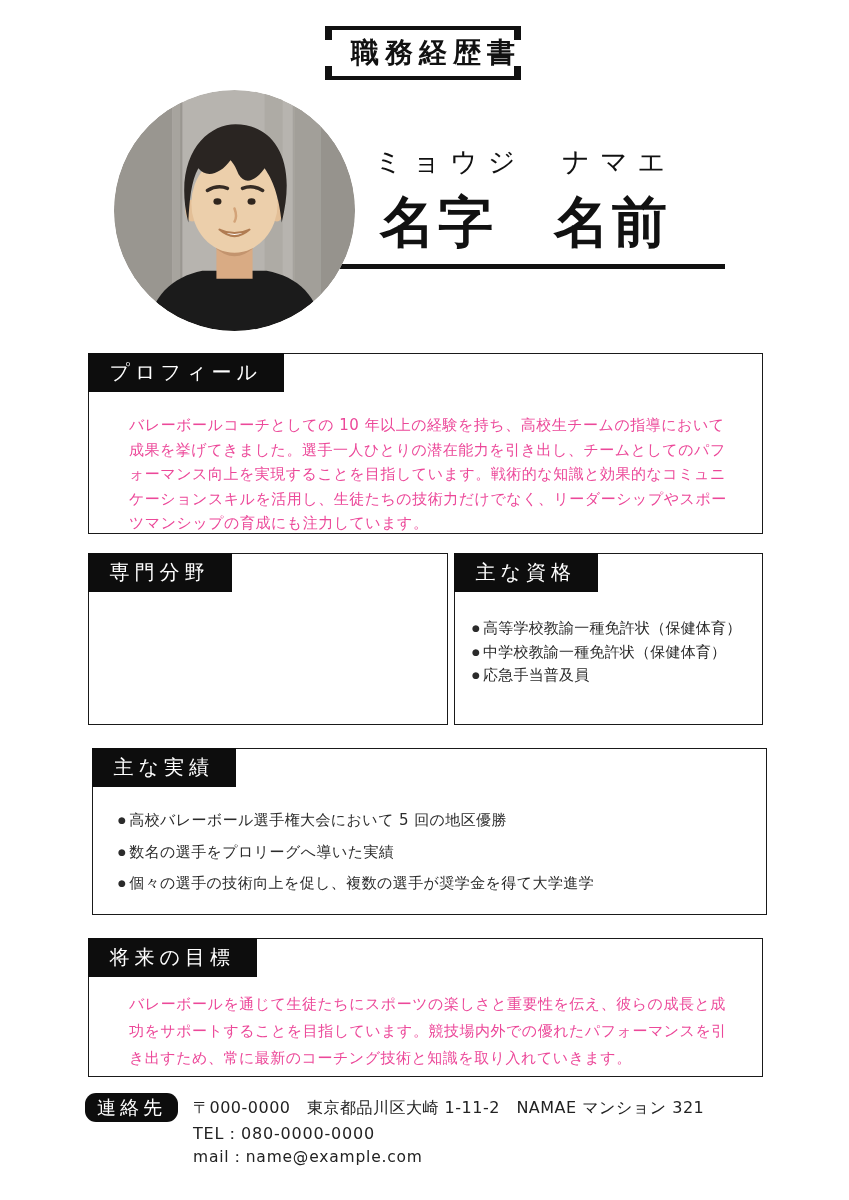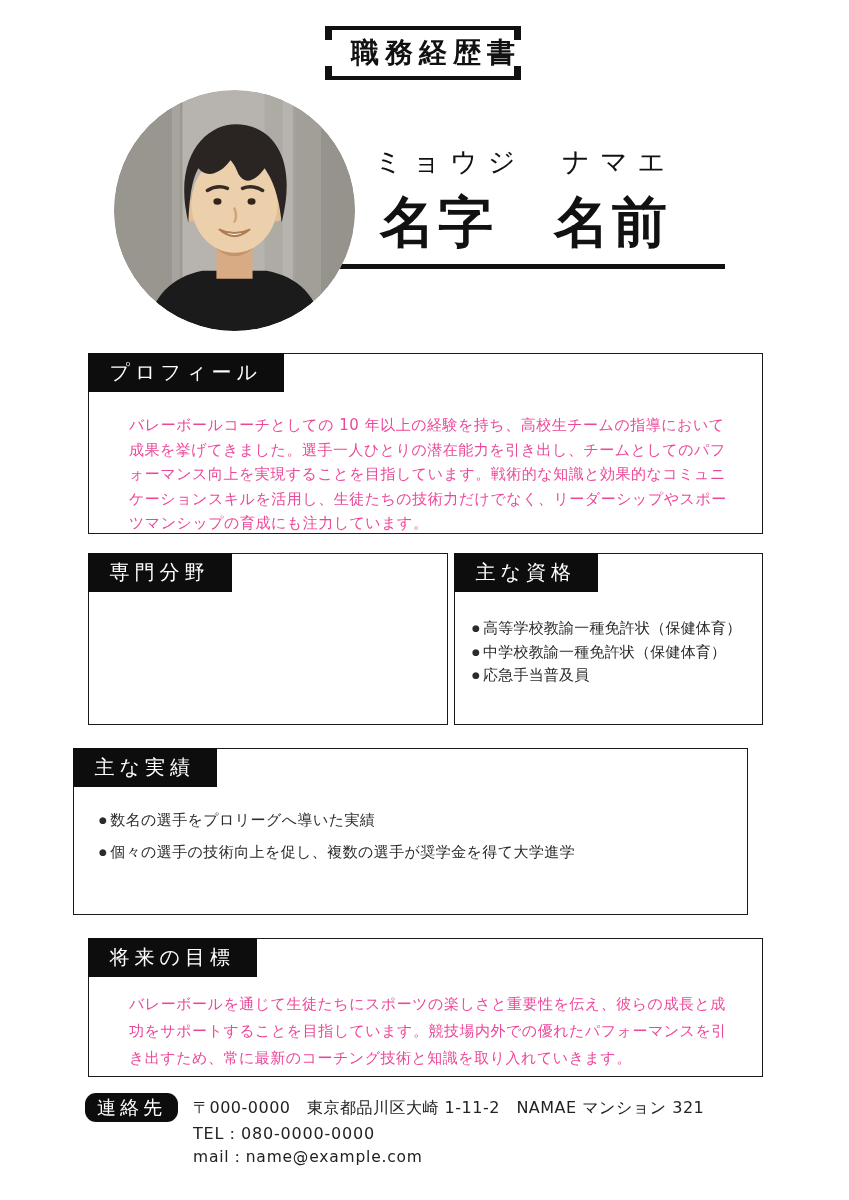--- a/index.html
+++ b/index.html
@@ -137,21 +137,21 @@
     content: "●";
     font-size: 9px;
     margin-right: 3px;
     vertical-align: 2px;
   }
   .sec-specialty .list { margin-top: 63px; padding-left: 28px; }
   .sec-specialty .list li { line-height: 23.5px; }
   .sec-qualifications .list { margin-top: 63px; padding-left: 17px; padding-right: 3px; }
   .sec-qualifications .list li { line-height: 23.5px; letter-spacing: 0.2px; }
 
-  .sec-achievements { left: 73px; top: 748px; width: 675px; height: 167px; }
+  .sec-achievements { left: 92px; top: 748px; width: 675px; height: 167px; }
   .sec-achievements .list { margin-top: 56px; padding-left: 25px; }
   .sec-achievements .list li { line-height: 31.5px; }
 
   .sec-goals { left: 88px; top: 938px; width: 675px; height: 139px; }
   .sec-goals .body-text { margin: 52px 28px 0 40px; line-height: 27px; }
 
   
   .contact {
     position: absolute;
     left: 85px; top: 1093px;
@@ -263,20 +263,21 @@
         <li>高等学校教諭一種免許状（保健体育）</li>
         <li>中学校教諭一種免許状（保健体育）</li>
         <li>応急手当普及員</li>
       </ul>
     </section>
   </div>
 
   <section class="box abs sec-achievements">
     <div class="sec-label">主な実績</div>
     <ul class="list">
+      <li>高校バレーボール選手権大会において 5 回の地区優勝</li>
       <li>数名の選手をプロリーグへ導いた実績</li>
       <li>個々の選手の技術向上を促し、複数の選手が奨学金を得て大学進学</li>
     </ul>
   </section>
 
   <section class="box abs sec-goals">
     <div class="sec-label">将来の目標</div>
     <p class="body-text">バレーボールを通じて生徒たちにスポーツの楽しさと重要性を伝え、彼らの成長と成功をサポートすることを目指しています。競技場内外での優れたパフォーマンスを引き出すため、常に最新のコーチング技術と知識を取り入れていきます。</p>
   </section>
 

